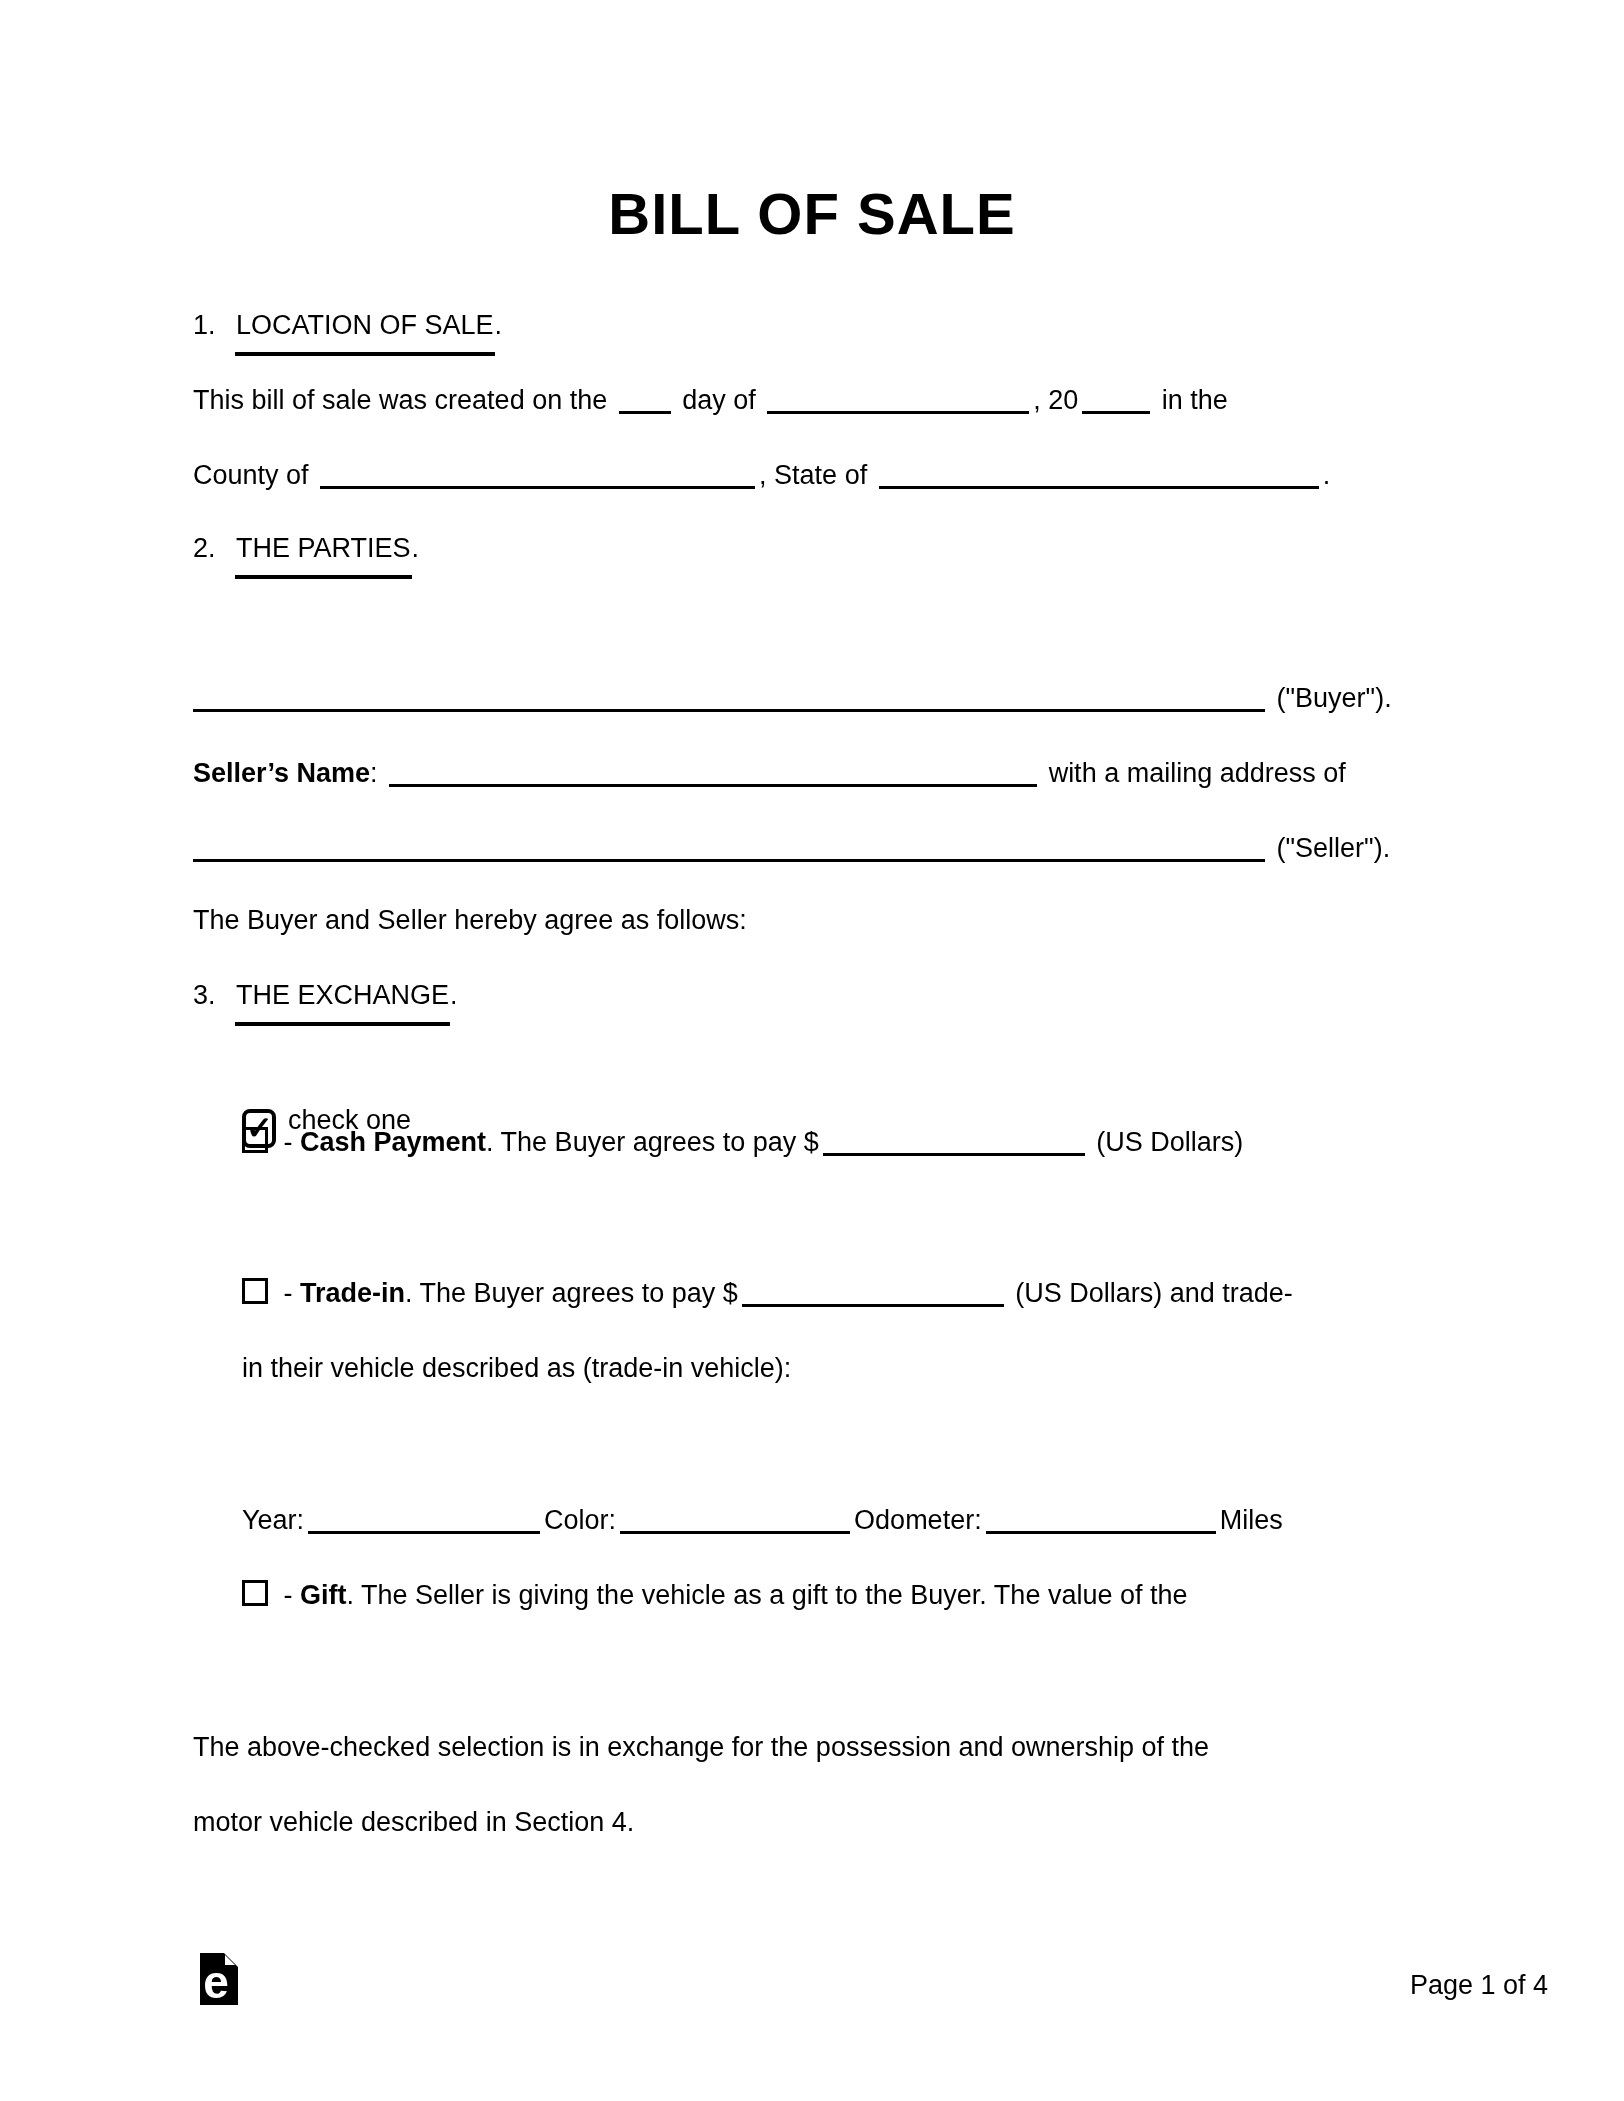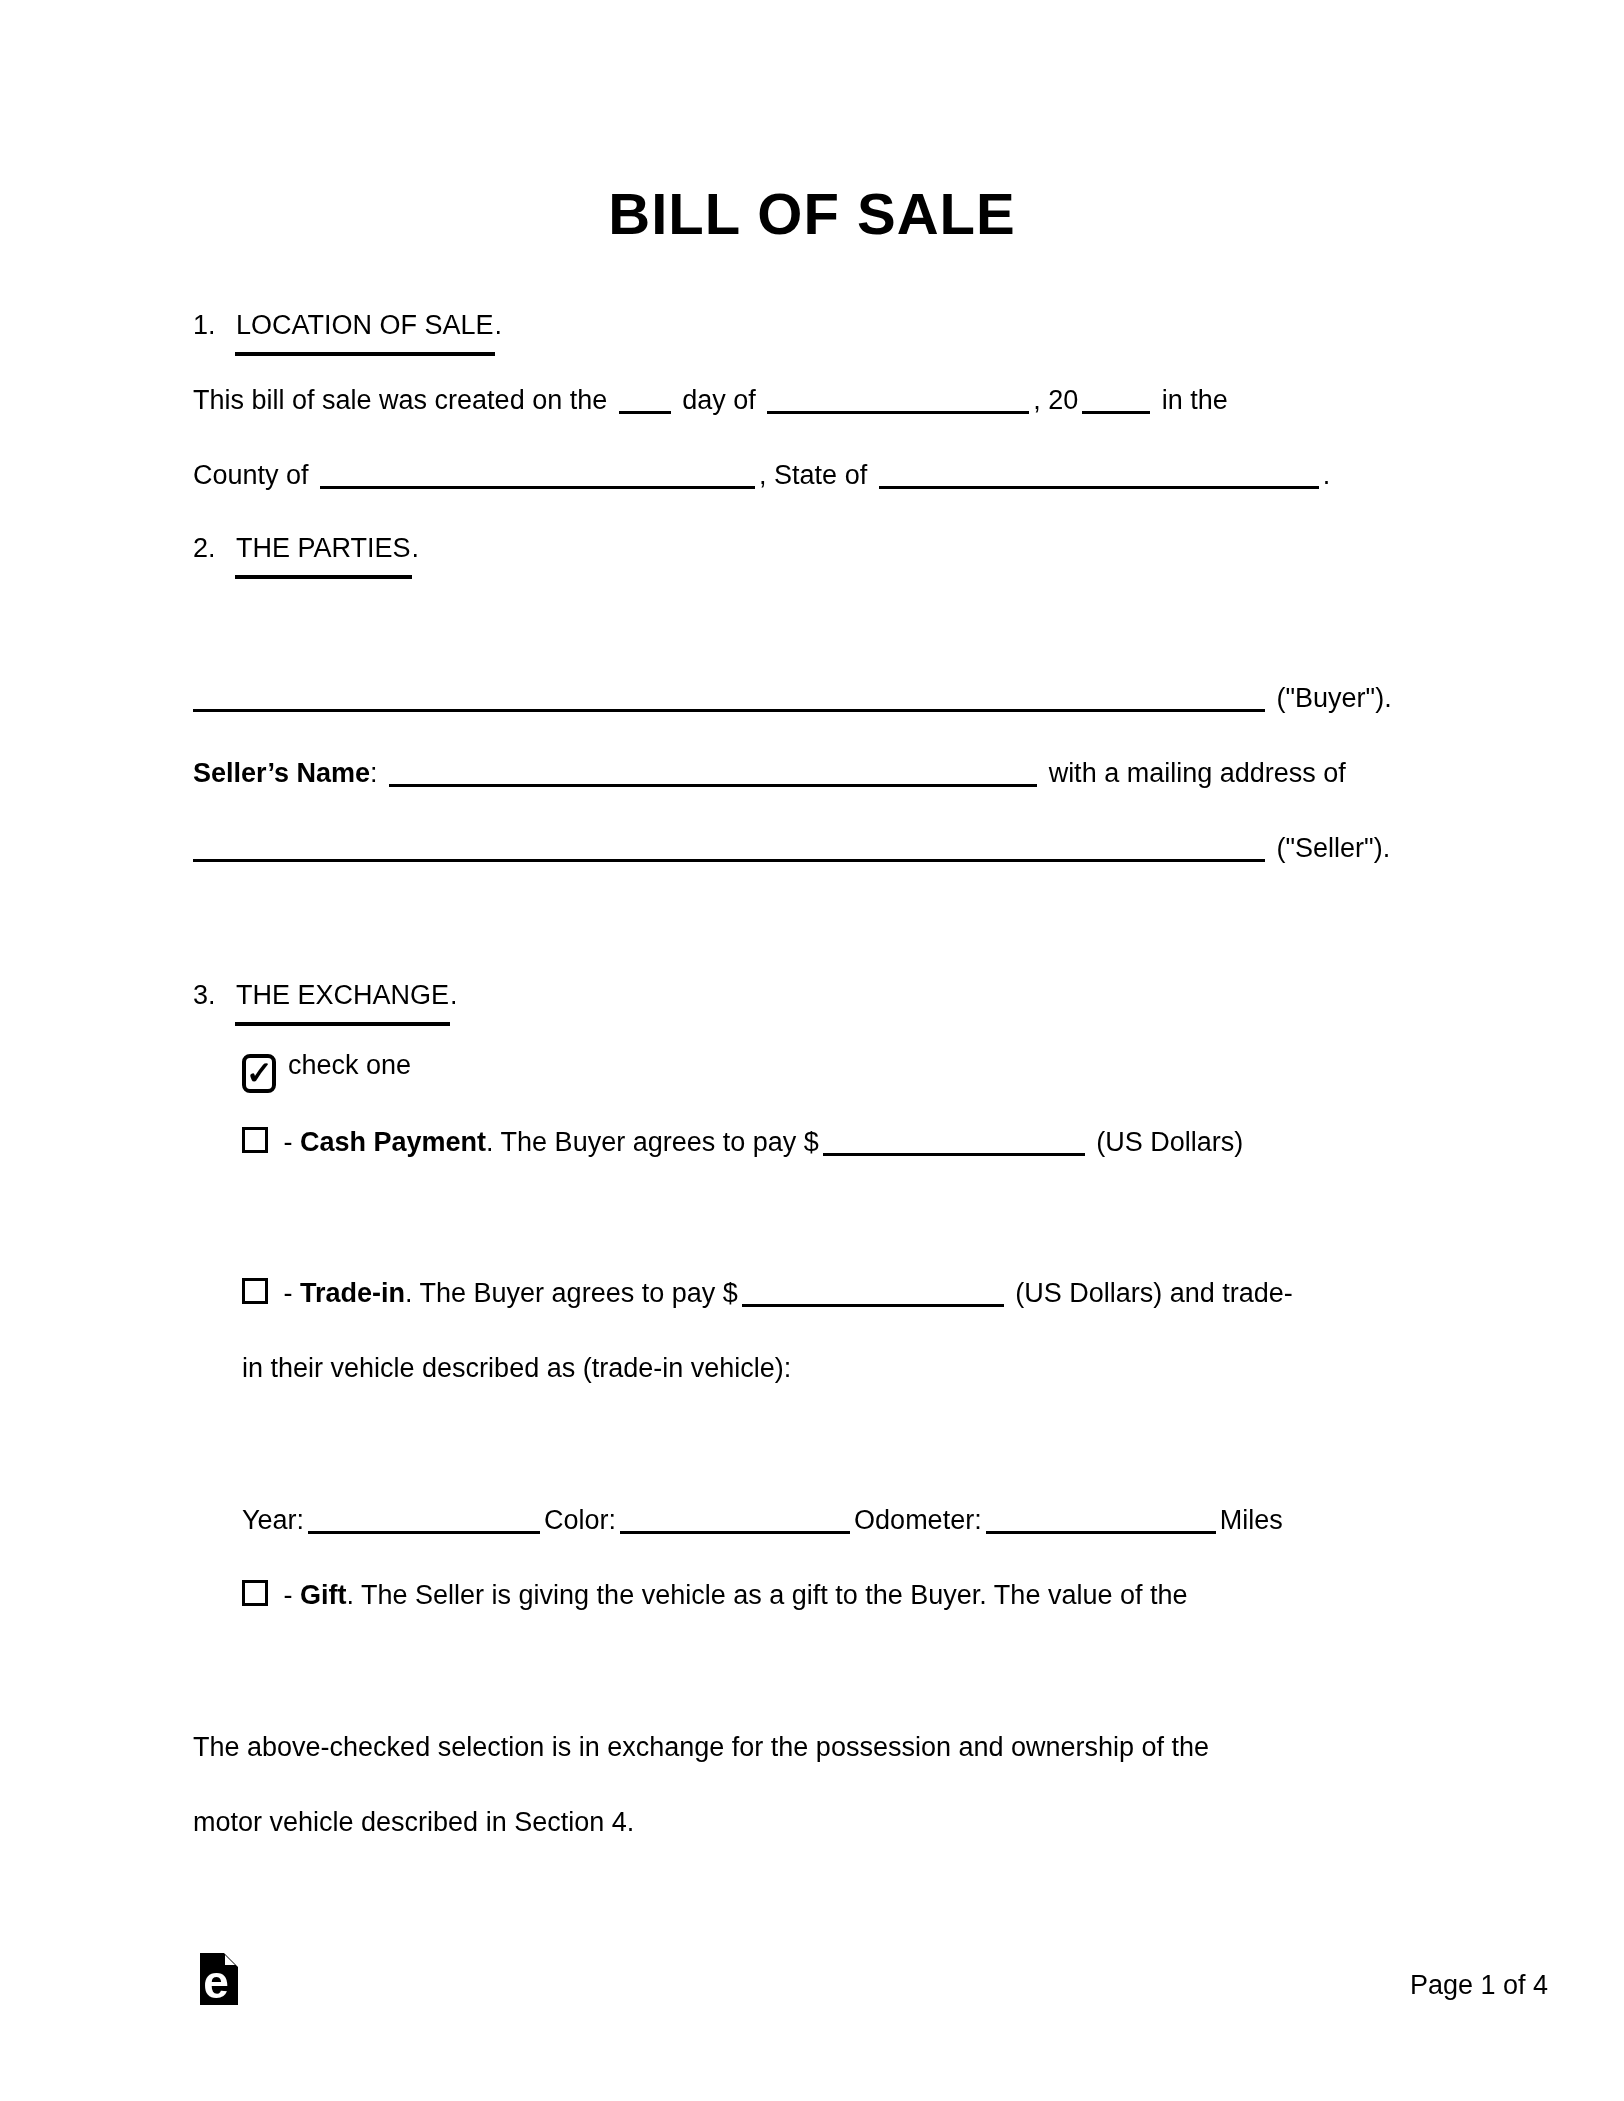--- a/index.html
+++ b/index.html
@@ -74,26 +74,29 @@
   </div>
 
   <div class="ln" style="top:755px">
     <span class="b">Seller’s Name</span><span>: </span><span class="bl" style="width:648px"></span><span> with a mailing address of</span>
   </div>
 
   <div class="ln" style="top:830px">
     <span class="bl" style="width:1072px;margin-left:0"></span><span> ("Seller").</span>
   </div>
 
+  <div class="ln" style="top:902px">
+    <span>The Buyer and Seller hereby agree as follows:</span>
+  </div>
 
   <div class="ln" style="top:977px">
     <span class="num">3.</span><span class="hu">THE EXCHANGE</span><span>.</span>
   </div>
 
-  <div class="ln ind" style="top:1047px">
+  <div class="ln ind" style="top:1102px">
     <span class="cbc"><span>✓</span></span><span>check one</span>
   </div>
 
   <div class="ln ind" style="top:1124px">
     <span class="cb"></span><span> - </span><span class="b">Cash Payment</span><span>. The Buyer agrees to pay $</span><span class="bl" style="width:262px"></span><span> (US Dollars)</span>
   </div>
 
 
   <div class="ln ind" style="top:1275px">
     <span class="cb"></span><span> - </span><span class="b">Trade-in</span><span>. The Buyer agrees to pay $</span><span class="bl" style="width:262px"></span><span> (US Dollars) and trade-</span>

